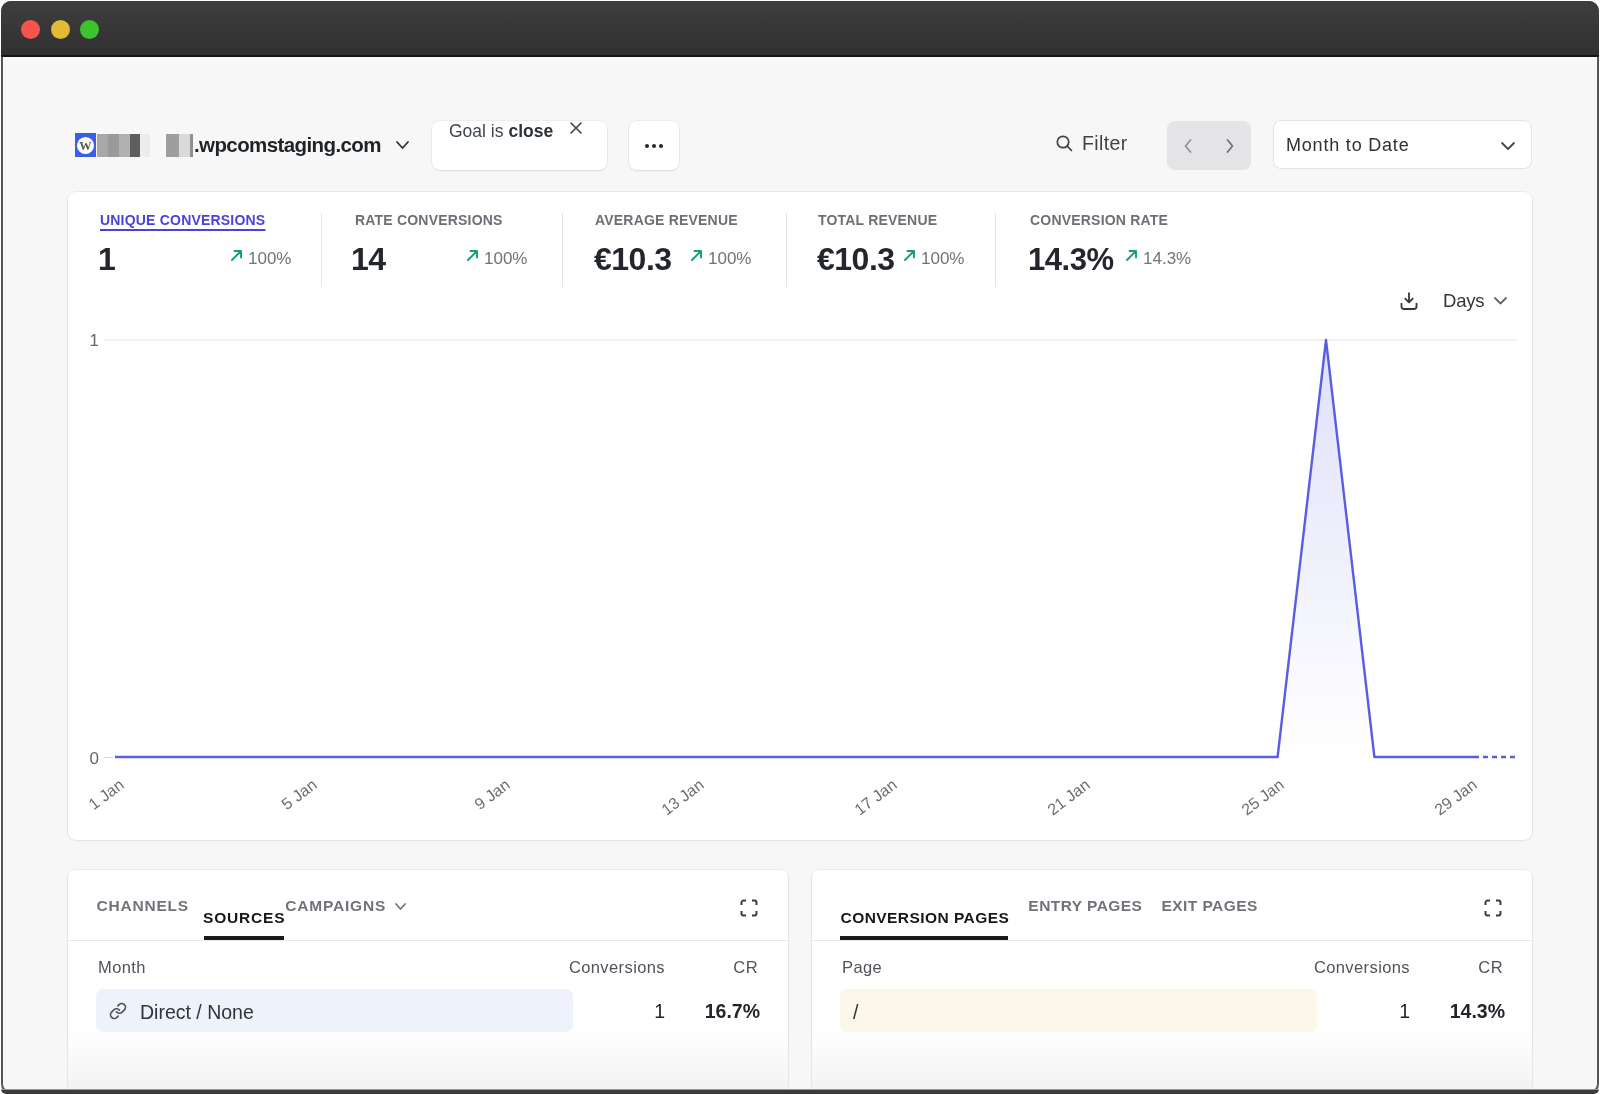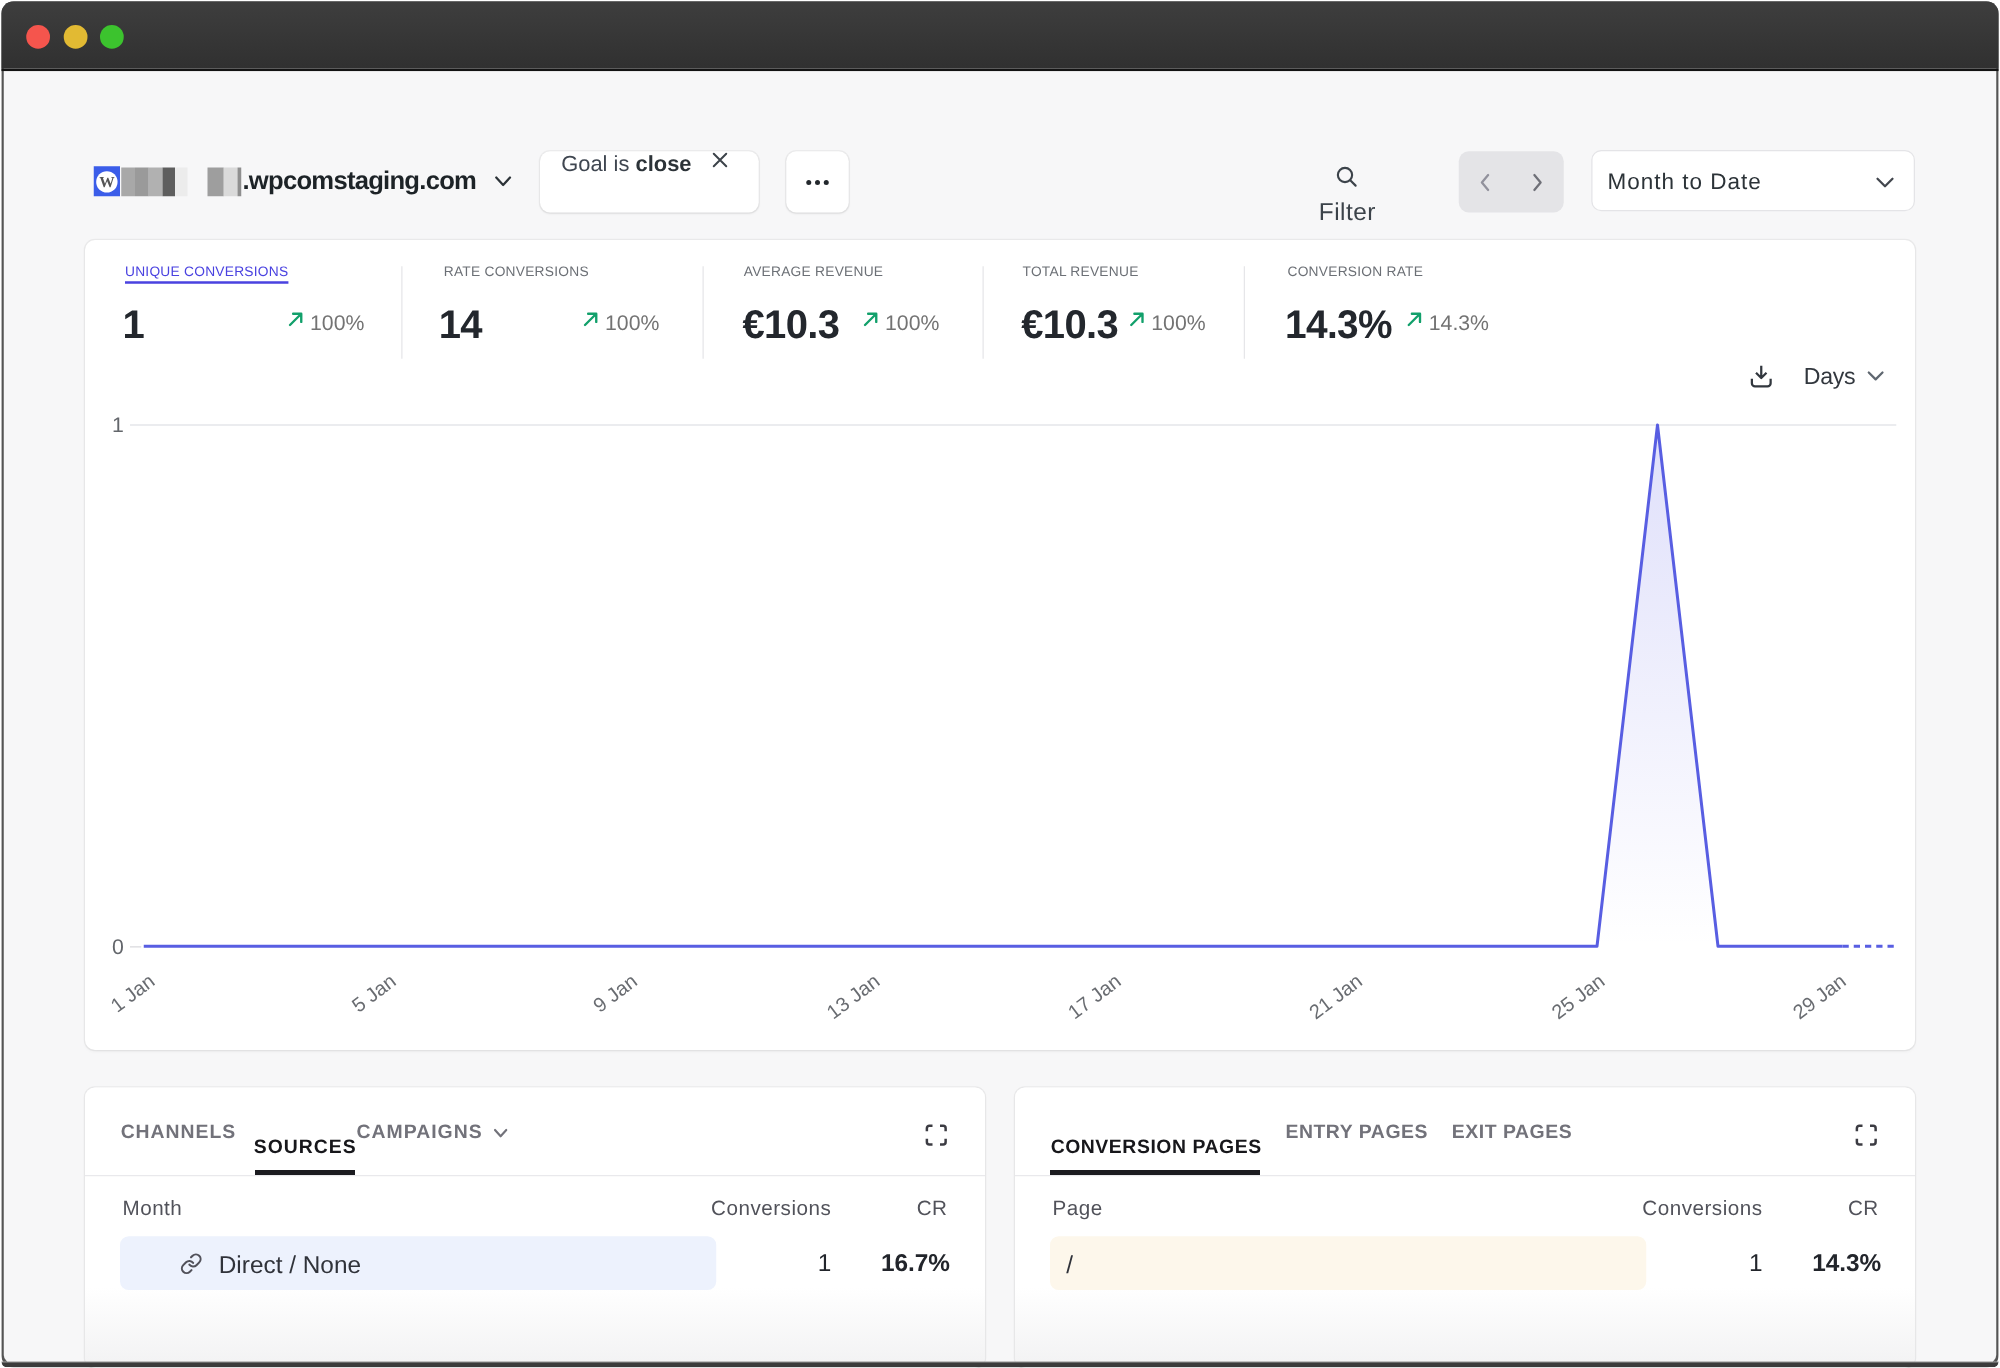--- a/index.html
+++ b/index.html
@@ -27,56 +27,56 @@
 .sitename { font-size:20.5px; font-weight:bold; color:#1d2327; letter-spacing:-0.6px; margin-left:1px; }
 .btn { position:absolute; background:#fff; border-radius:8px;
   box-shadow:0 0 0 1px rgba(0,0,0,0.045), 0 1px 2px rgba(0,0,0,0.07); }
 .goal { left:432px; top:121px; width:175px; height:49px; display:flex; align-items:flex-start; padding-left:17px;
   font-size:17.5px; color:#3f4650; }
 .goal b { margin-left:5px; color:#2c3338; }
 .more { left:629px; top:121px; width:50px; height:49px; display:flex; align-items:center; justify-content:center; }
 .more span { display:flex; gap:3px; }
 .more i { width:4px; height:4px; border-radius:50%; background:#23282d; display:block; }
 .filter { position:absolute; left:1055px; top:132px; display:flex; align-items:center; gap:8px;
-  font-size:19.5px; letter-spacing:0.4px; color:#3c434a;flex-direction:column; }
+  font-size:19.5px; letter-spacing:0.4px; color:#3c434a; }
 .pager { position:absolute; left:1167px; top:121px; width:84px; height:49px; background:#e4e4e7;
   border-radius:8px; display:flex; align-items:center; justify-content:space-between; padding:0 16px; }
 .range { position:absolute; left:1273px; top:120px; width:259px; height:49px; background:#fff;
   border-radius:8px; border:1px solid #e4e4e7; display:flex; align-items:center;
   font-size:18px; letter-spacing:0.8px; color:#2c3338; padding-left:12px; padding-top:2px; }
 .range svg { position:absolute; right:15px; }
 
 
 .card { position:absolute; background:#fff; border-radius:8px;
   box-shadow:0 0 0 1px rgba(0,0,0,0.05), 0 1px 3px rgba(0,0,0,0.04); }
 .main { left:68px; top:192px; width:1464px; height:648px; }
 .bl { left:68px; top:870px; width:720px; height:224px;
   background:linear-gradient(#fff 160px, #f2f2f3 224px); }
 .br { left:812px; top:870px; width:720px; height:224px;
   background:linear-gradient(#fff 160px, #f2f2f3 224px); }
 
 
-.lab { position:absolute; top:21px; font-size:11px; font-weight:normal; letter-spacing:0.2px; color:#6c7076; line-height:1; }
+.lab { position:absolute; top:21px; font-size:14px; font-weight:bold; letter-spacing:0.2px; color:#6c7076; line-height:1; }
 .lab.active { color:#4a42e0; text-decoration:underline; text-underline-offset:4px; text-decoration-thickness:2px; }
 .val { position:absolute; top:51px; font-size:32px; font-weight:bold; color:#23272d; letter-spacing:-0.5px; line-height:1; }
 .trend { position:absolute; top:57px; display:flex; gap:5px; font-size:17px; color:#737373; }
 .sep { position:absolute; top:21px; width:1px; height:74px; background:#e6e6e9; }
 .days { position:absolute; left:1331px; top:98px; display:flex; align-items:center;text-align:center; }
 .days .txt { font-size:18.5px; letter-spacing:-0.2px; color:#32373e; margin-left:24px; margin-right:9px; }
 
 
 .tabs { position:absolute; top:28px; left:28.5px; display:flex; font-size:15.5px; font-weight:bold; letter-spacing:0.8px; color:#72727a; line-height:1; }
 .tabs .on { color:#17171b;margin-top:12px; }
 .tabdiv { position:absolute; top:70px; left:0; right:0; height:1px; background:#e9e9ec; }
 .underline { position:absolute; top:66px; height:4px; background:#1b1b1f; }
 .expand { position:absolute; top:29px; right:30px; }
 .thead { position:absolute; top:88px; font-size:16.5px; letter-spacing:0.4px; color:#51525a; line-height:1.2; }
 .pill { position:absolute; left:28px; top:119px; width:477px; height:43px; border-radius:7px;
   display:flex; align-items:center; font-size:19.5px; color:#30333a; }
-.pill.blue { background:#edf2fd;padding-left:35px; }
+.pill.blue { background:#edf2fd; }
 .pill.cream { background:#fdf7eb; }
 .pill span { position:relative; top:2px; }
 .rowval { position:absolute; top:132px; font-size:19.5px; color:#22252b; line-height:1; }
 </style>
 </head>
 <body>
 <div class="win"></div>
 <div class="tb">
   <span class="dot r"></span>
     <span class="dot y"></span>

